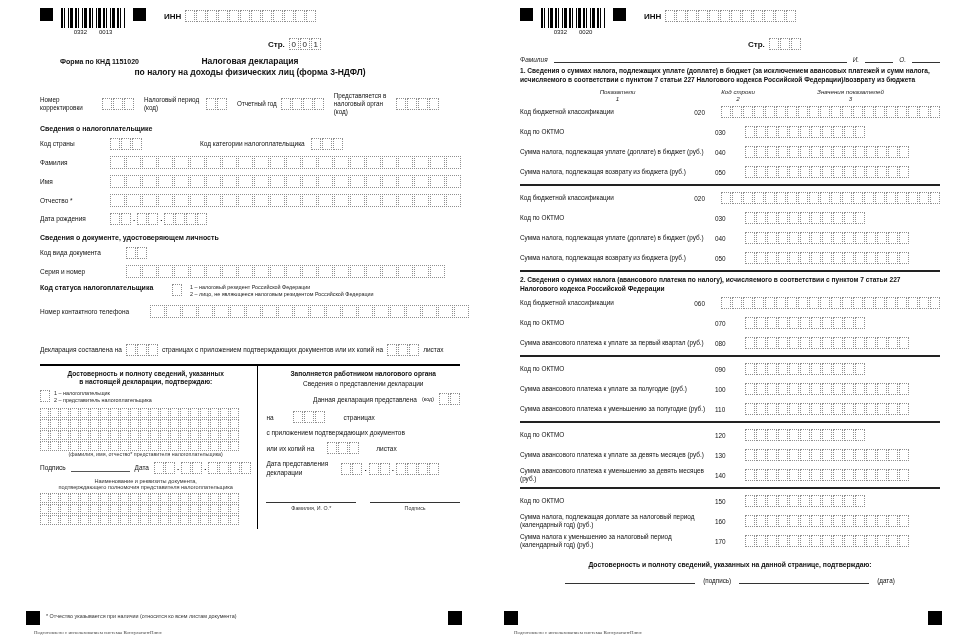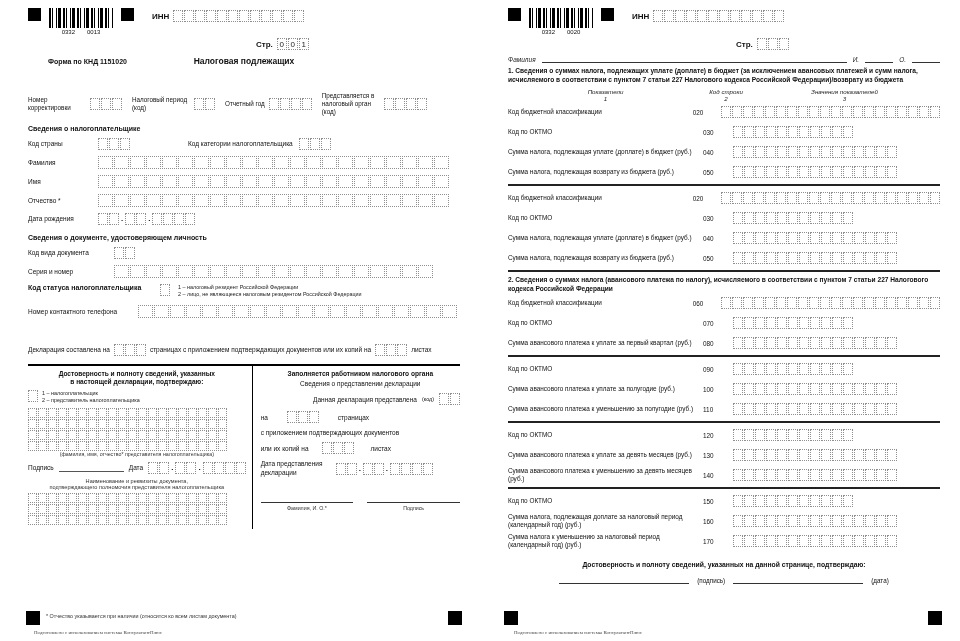--- a/index.html
+++ b/index.html
@@ -1,19 +1,19 @@
 <!DOCTYPE html>
 <html><head>
 <meta charset="utf-8">
 <style>
   * { box-sizing: border-box; margin: 0; padding: 0; }
   html,body { background:#fff; }
   body { width:960px; height:641px; font-family:"Liberation Sans",sans-serif; color:#111; }
   .sheet { display:flex; width:960px; height:641px; }
-  .page { width:480px; height:641px; position:relative; background:#fff; padding:8px 20px 0 28px; overflow:hidden; }
+  .page { width:480px; height:641px; position:relative; background:#fff; padding:8px 20px 0 40px; overflow:hidden; }
 
   .sq { width:13px; height:13px; background:#000; flex:0 0 auto; }
   .hdr { display:flex; align-items:flex-start; gap:8px; }
   .barcode-wrap { display:flex; flex-direction:column; align-items:center; }
   .barcode { width:64px; height:20px;
     background: repeating-linear-gradient(90deg,#000 0 2px,#fff 2px 3px,#000 3px 4px,#fff 4px 7px,#000 7px 8px,#fff 8px 9px,#000 9px 12px,#fff 12px 14px); }
   .barcode-nums { display:flex; gap:12px; font-size:6px; margin-top:1px; }
   .inn-row { display:flex; align-items:center; gap:4px; margin-left:10px; margin-top:2px; }
   .lbl-b { font-weight:bold; font-size:8px; }
   .str-row { display:flex; align-items:center; gap:4px; margin:3px 0 0 228px; }
@@ -116,21 +116,22 @@
       <div class="cells">
           <span class="cell">0</span>
           <span class="cell">0</span>
           <span class="cell">1</span>
         </div>
     </div>
 
     <div class="title-row">
       <div class="form-code">Форма по КНД 1151020</div>
       <div class="titles">
-        <div>Налоговая подлежащих</div>
+        <div>Налоговая декларация</div>
+        <div>по налогу на доходы физических лиц (форма 3-НДФЛ)</div>
       </div>
     </div>
 
     <div class="top-fields">
       <div class="tf">
         <span class="lab">Номер корректировки</span>
         <div class="cells">
             <span class="cell"></span>
             <span class="cell"></span>
             <span class="cell"></span>

